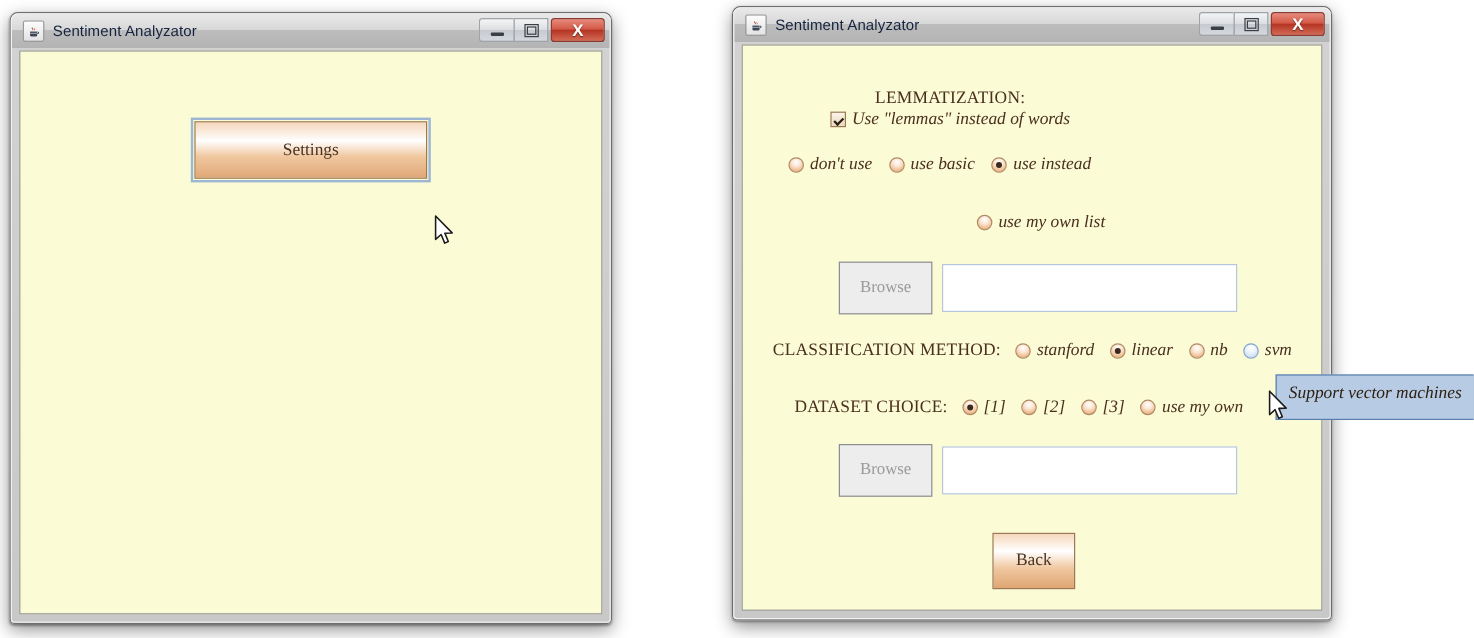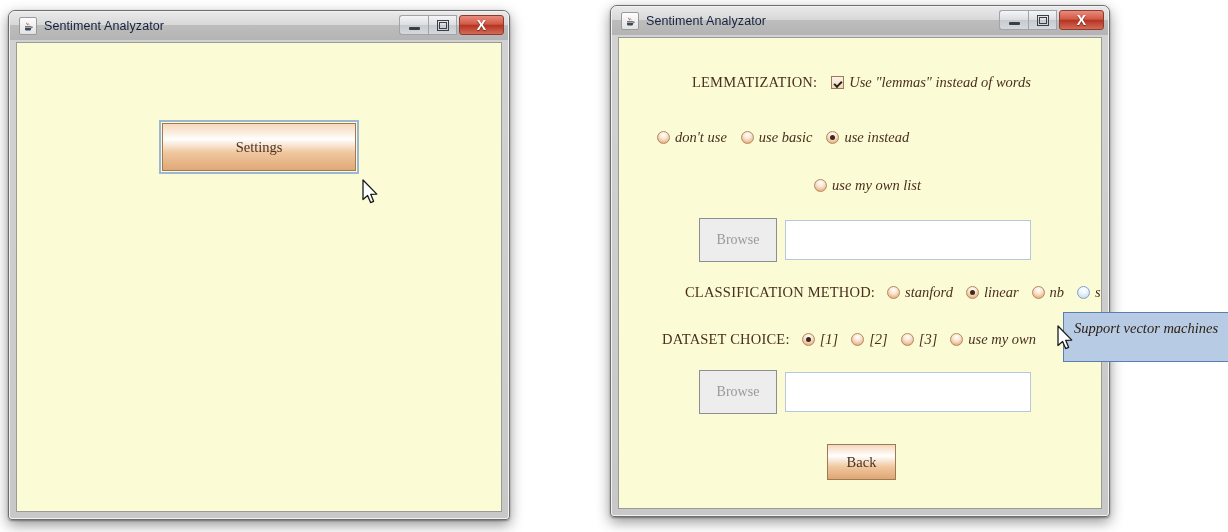--- a/index.html
+++ b/index.html
@@ -85,21 +85,21 @@
     box-shadow:inset 0 0 0 1px #fbfbd6;
     box-sizing:border-box;
     overflow:hidden;
   }
 
   
   #win-left{left:8px;top:10px;width:502px;height:510px;}
   .menu-stack{
     position:absolute;left:0;right:0;top:0;bottom:0;
     display:flex;flex-direction:column;align-items:center;
-    padding-top:80px;gap:45px;
+    padding-top:58px;gap:45px;
   }
   .big-btn{
     width:194px;height:48px;
     border:1px solid #9c7a56;
     background:linear-gradient(to bottom,#f5d7bb 0%,#fdf5ee 26%,#ffffff 33%,#f0c79f 62%,#e0a878 100%);
     color:#4b3322;
     font-family:"Liberation Serif",serif;
     font-size:14.5px;
     display:flex;align-items:center;justify-content:center;
     box-sizing:border-box;
@@ -160,36 +160,36 @@
     display:flex;align-items:center;justify-content:center;
     box-sizing:border-box;
     cursor:default;
   }
   .path-field{
     height:40px;margin-left:8px;width:246px;
     background:#ffffff;border:1px solid #b7c7d9;
     box-sizing:border-box;
   }
   .back-btn{
-    width:69px;height:36px;
+    width:69px;height:47px;
     border:1px solid #9c7a56;
     background:linear-gradient(to bottom,#f5d7bb 0%,#fdf5ee 24%,#ffffff 32%,#f0c79f 64%,#dfa673 100%);
     color:#4b3322;font-family:"Liberation Serif",serif;font-size:14.5px;
     display:flex;align-items:center;justify-content:center;box-sizing:border-box;
     cursor:default;
   }
 
   
   .tooltip{
     position:absolute;
     background:#b7cce4;
     border:1px solid #5a7fae;
     color:#2d2013;
     font-family:"Liberation Serif",serif;font-style:italic;font-size:14.5px;
-    padding:7px 10px 24px 10px;
+    padding:7px 10px 12px 10px;
     white-space:nowrap;
     z-index:60;
   }
 
   
   .cursor{position:absolute;z-index:80;pointer-events:none;}
 </style>
 </head>
 <body>
 
@@ -258,21 +258,21 @@
         </div>
         <div class="cap-btn close">
           <span class="glyph-close">X</span>
         </div>
       </div>
     </div>
 
     <div class="client">
       <div class="settings-pane">
 
-        <div class="row" style="left:73px;top:36px;">
+        <div class="row" style="left:73px;top:36px;flex-direction:column;">
           <span class="lbl-caps">LEMMATIZATION:</span>
           <span style="display:inline-block;width:14px;"></span>
           <span class="opt">
             <span class="checkbox sel"></span>
             <span>Use "lemmas" instead of words</span>
           </span>
         </div>
 
         <div class="row" style="left:25px;top:91px;">
           <span style="display:inline-block;width:13px;"></span>
@@ -299,21 +299,21 @@
           </span>
         </div>
 
         <div class="row" style="left:80px;top:180px;">
           <div class="browse-btn">
             <span>Browse</span>
           </div>
           <div class="path-field" title=""></div>
         </div>
 
-        <div class="row" style="left:25px;top:246px;margin-left:41px;">
+        <div class="row" style="left:25px;top:246px;">
           <span class="lbl-caps">CLASSIFICATION METHOD:</span>
           <span style="display:inline-block;width:12px;"></span>
           <span class="opt">
             <span class="radio"></span>
             <span>stanford</span>
           </span>
           <span style="display:inline-block;width:13px;"></span>
           <span class="opt">
             <span class="radio sel"></span>
             <span>linear</span>

